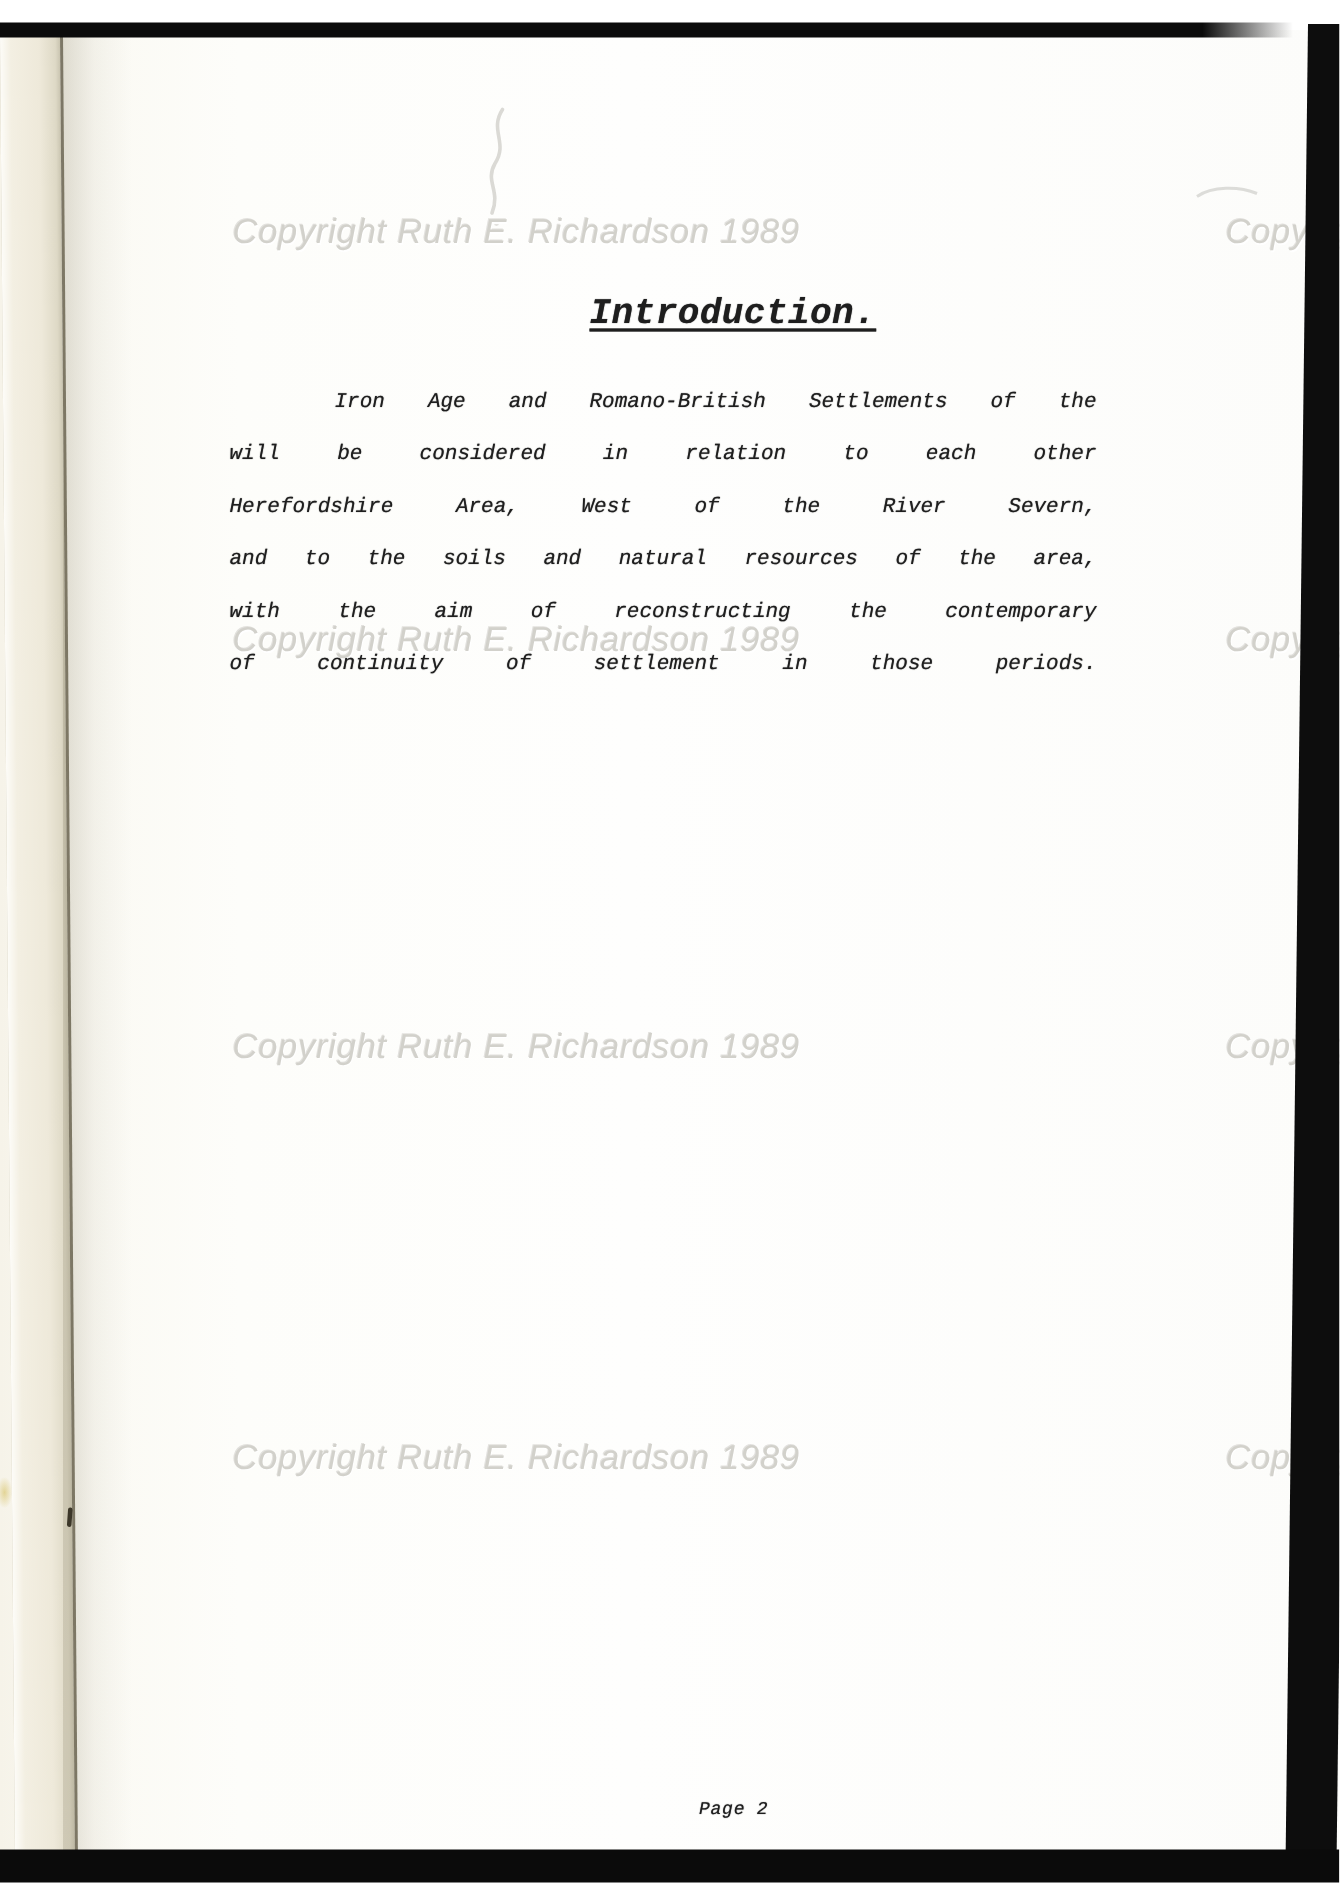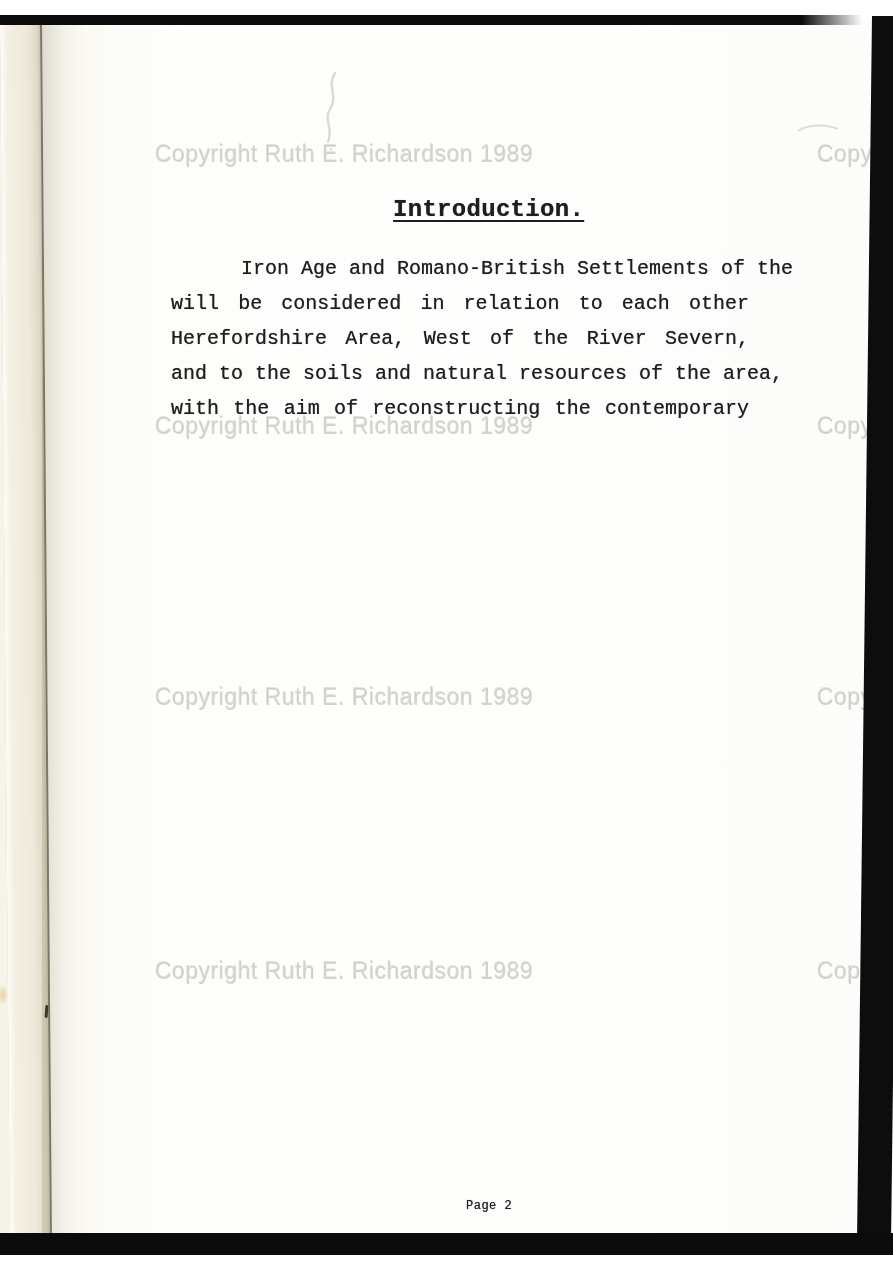--- a/index.html
+++ b/index.html
@@ -2,20 +2,21 @@
 <html><head>
 <meta charset="utf-8">
 <style>
   html,body{margin:0;padding:0;background:#ffffff;}
   .scan{
     position:relative;
     width:893px;height:1263px;
     overflow:hidden;
     background:#ffffff;
     font-family:"Liberation Mono", monospace;
+    font-style:italic;
   }
   
   .bar-top{
     position:absolute;left:0;top:15px;width:862px;height:10px;z-index:6;
     background:linear-gradient(90deg,#0b0b0b 0%,#0b0b0b 93%,rgba(11,11,11,0) 100%);
   }
   .bar-right{
     position:absolute;left:872px;top:16px;width:34px;height:1224px;z-index:6;
     background:#0d0d0d;
     transform:skewX(-0.7deg);transform-origin:top left;
@@ -59,21 +60,21 @@
   .wm-right{left:817px;}
   .wm-r1{top:140px;} .wm-r2{top:412px;} .wm-r3{top:683px;} .wm-r4{top:957px;}
   
   .typed{color:#1e1e1e;z-index:3;position:absolute;
     text-shadow:0 0 0.7px rgba(20,20,20,0.75);}
   .heading{
     left:393px;top:196px;font-size:24px;font-weight:bold;
     text-decoration:underline;text-decoration-thickness:2px;text-underline-offset:4px;
     letter-spacing:0.3px;white-space:nowrap;
   }
-  .para1{left:171px;top:251px;width:578px;font-size:20px;line-height:35px;}
+  .para1{left:153px;top:251px;width:578px;font-size:14px;line-height:35px;}
   .para1 .tline{
     text-align:justify;text-align-last:justify;white-space:nowrap;height:35px;
   }
   .para1 .indent{padding-left:70px;}
   .para2{left:155px;top:689px;width:660px;font-size:17px;line-height:36px;}
   .para2 .tline{white-space:nowrap;height:36px;letter-spacing:0.2px;}
   .para2 .indent{padding-left:73px;}
   .pagenum{left:466px;top:1199px;font-size:12px;letter-spacing:0.5px;white-space:nowrap;}
   
   .smudge{position:absolute;left:315px;top:70px;z-index:2;}
@@ -114,20 +115,21 @@
   <span class="wm wm-right wm-r4">Copyright Ruth E. Richardson 1989</span>
 
   <div class="typed heading">Introduction.</div>
 
   <div class="typed para1">
     <div class="tline indent">Iron Age and Romano-British Settlements of the</div>
     <div class="tline">will be considered in relation to each other</div>
     <div class="tline">Herefordshire Area, West of the River Severn,</div>
     <div class="tline">and to the soils and natural resources of the area,</div>
     <div class="tline">with the aim of reconstructing the contemporary</div>
+    <div class="tline">of continuity of settlement in those periods.</div>
   </div>
 
   <div class="typed para2">
   </div>
 
   <div class="typed pagenum">Page 2</div>
 
   <div class="bar-top"></div>
   <div class="bar-right"></div>
   <div class="bar-bottom"></div>

